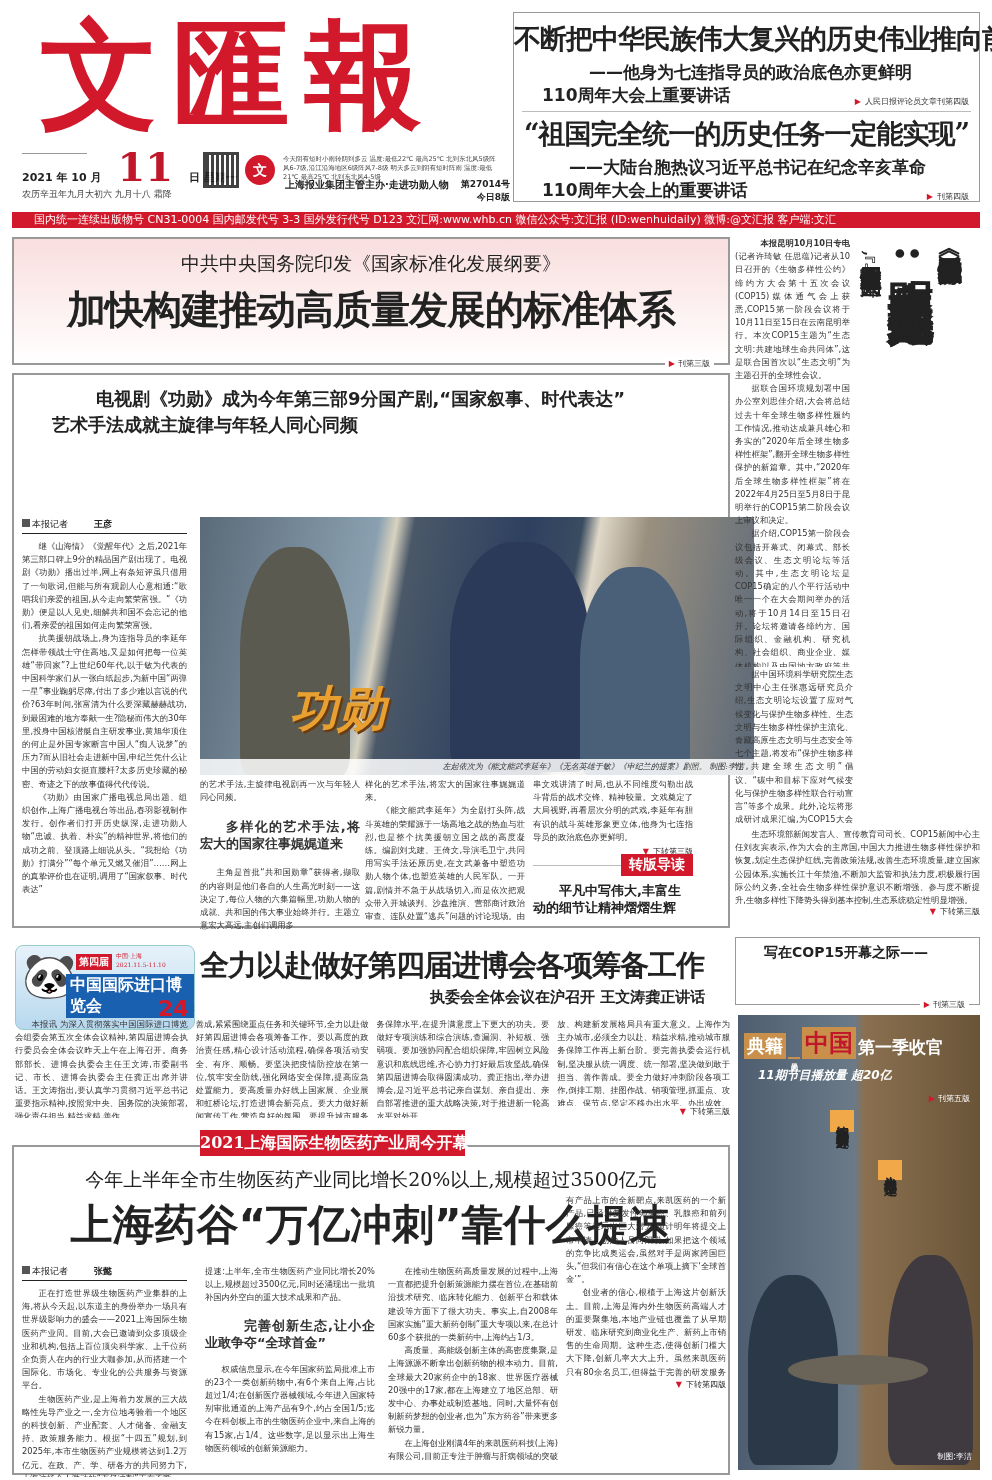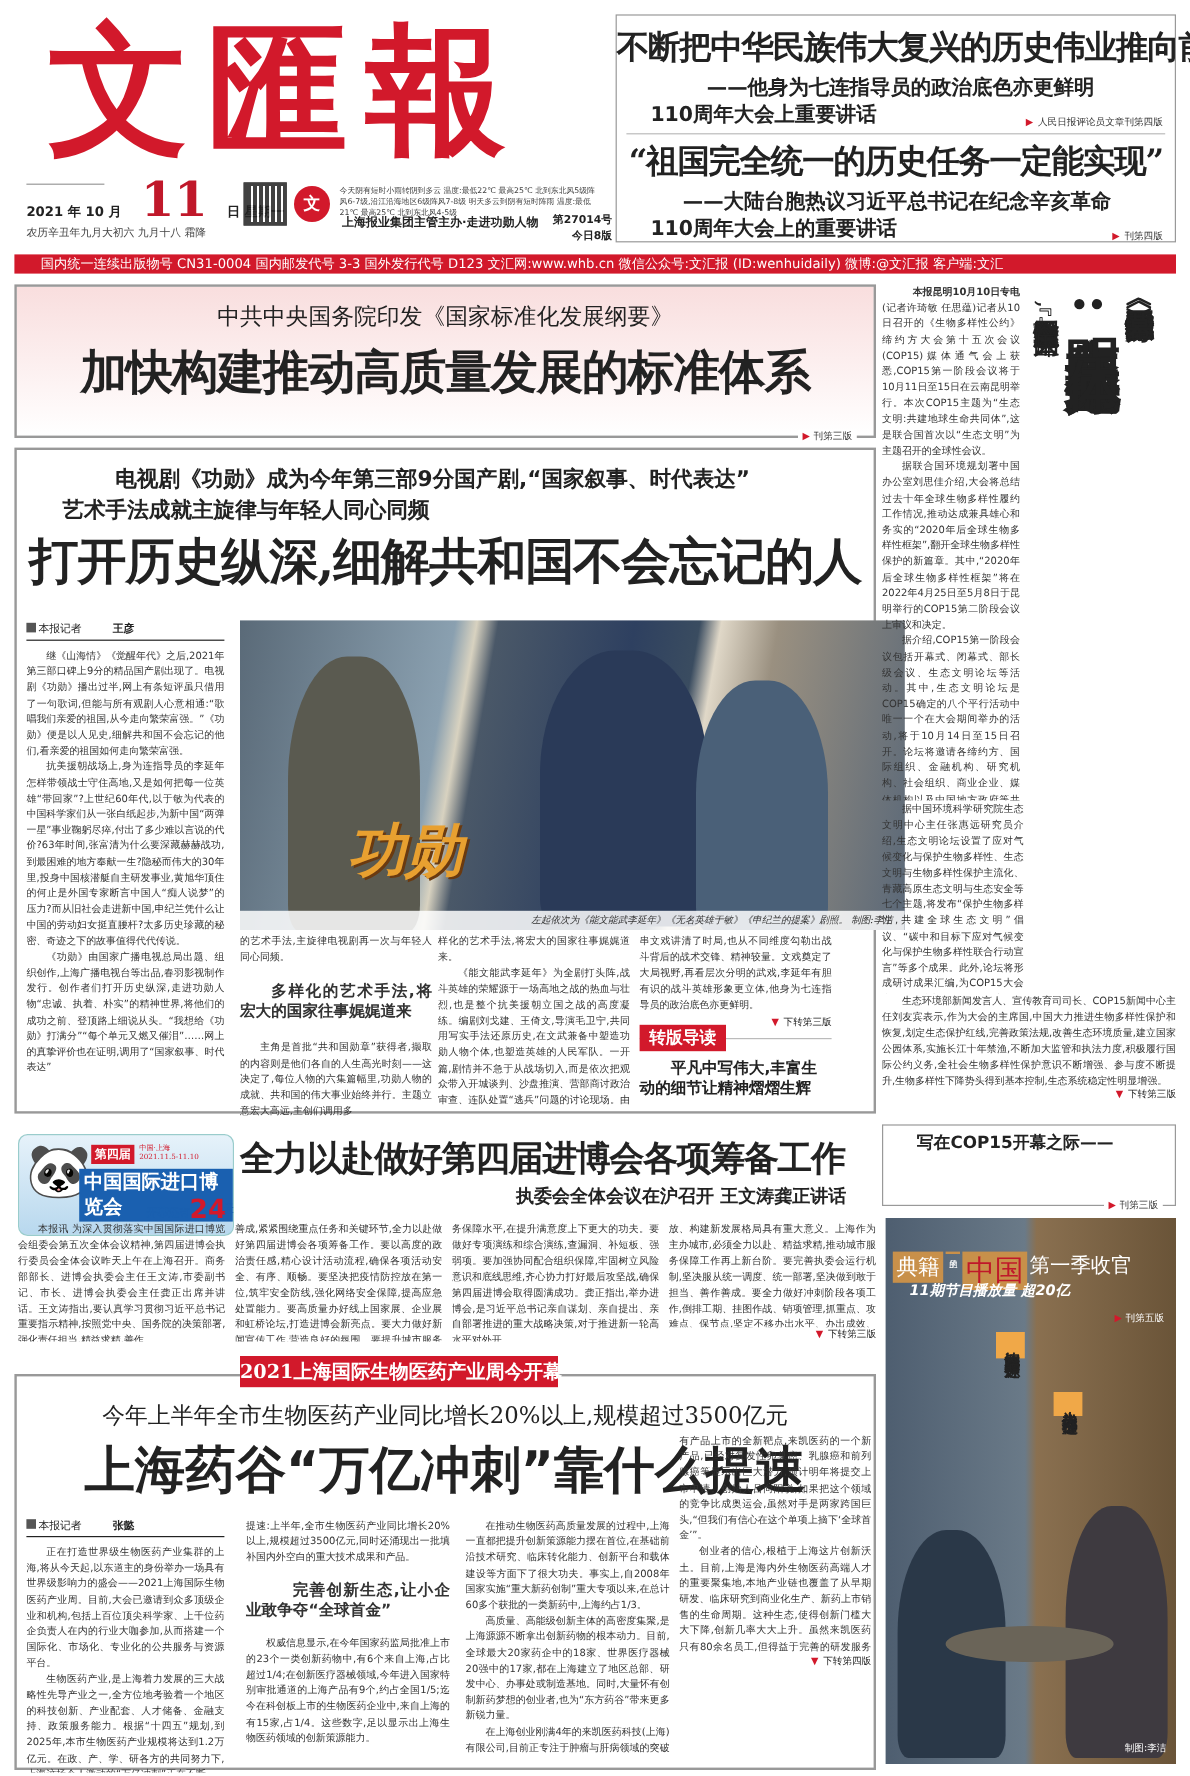--- a/index.html
+++ b/index.html
@@ -104,21 +104,20 @@
   <div class="h">加快构建推动高质量发展的标准体系</div>
   <div class="refline" style="position:absolute;right:14px;bottom:-6px;background:#fff;padding:0 4px">
       <span class="tri">▶</span>
       <span>刊第三版</span>
     </div>
 </div>
 
 <div class="abs box gx">
   <div class="sub1">电视剧《功勋》成为今年第三部9分国产剧,“国家叙事、时代表达”</div>
   <div class="sub2">艺术手法成就主旋律与年轻人同心同频</div>
-  <div class="h">打开历史纵深,细解共和国不会忘记的人</div>
 </div>
 <div class="abs" style="left:22px;top:518px;width:165px">
   <div class="byline">
       <span><span class="sq"></span><span>本报记者</span></span>
       <b>王彦</b>
     </div>
   <div class="body" style="margin-top:6px;height:390px;overflow:hidden">
     <p>继《山海情》《觉醒年代》之后,2021年第三部口碑上9分的精品国产剧出现了。电视剧《功勋》播出过半,网上有条短评虽只借用了一句歌词,但能与所有观剧人心意相通:“歌唱我们亲爱的祖国,从今走向繁荣富强。”《功勋》便是以人见史,细解共和国不会忘记的他们,看亲爱的祖国如何走向繁荣富强。</p>
     <p>抗美援朝战场上,身为连指导员的李延年怎样带领战士守住高地,又是如何把每一位英雄“带回家”?上世纪60年代,以于敏为代表的中国科学家们从一张白纸起步,为新中国“两弹一星”事业鞠躬尽瘁,付出了多少难以言说的代价?63年时间,张富清为什么要深藏赫赫战功,到最困难的地方奉献一生?隐秘而伟大的30年里,投身中国核潜艇自主研发事业,黄旭华顶住的何止是外国专家断言中国人“痴人说梦”的压力?而从旧社会走进新中国,申纪兰凭什么让中国的劳动妇女挺直腰杆?太多历史珍藏的秘密、奇迹之下的故事值得代代传说。</p>
     <p>《功勋》由国家广播电视总局出题、组织创作,上海广播电视台等出品,春羽影视制作发行。创作者们打开历史纵深,走进功勋人物“忠诚、执着、朴实”的精神世界,将他们的成功之前、登顶路上细说从头。“我想给《功勋》打满分”“每个单元又燃又催泪”……网上的真挚评价也在证明,调用了“国家叙事、时代表达”</p>
@@ -140,21 +139,21 @@
   <div>样化的艺术手法,将宏大的国家往事娓娓道来。</div>
   <p>《能文能武李延年》为全剧打头阵,战斗英雄的荣耀源于一场高地之战的热血与壮烈,也是整个抗美援朝立国之战的高度凝练。编剧刘戈建、王倚文,导演毛卫宁,共同用写实手法还原历史,在文武兼备中塑造功勋人物个体,也塑造英雄的人民军队。一开篇,剧情并不急于从战场切入,而是依次把观众带入开城谈判、沙盘推演、营部商讨政治审查、连队处置“逃兵”问题的讨论现场。由宏观入微观,一</p>
 </div>
 <div class="abs" style="left:533px;top:778px;width:160px">
   <div class="body">串文戏讲清了时局,也从不同维度勾勒出战斗背后的战术交锋、精神较量。文戏奠定了大局视野,再看层次分明的武戏,李延年有胆有识的战斗英雄形象更立体,他身为七连指导员的政治底色亦更鲜明。</div>
   <div class="downref" style="margin-top:2px">
       <span class="tri">▼</span>
       <span>下转第三版</span>
     </div>
   <div style="text-align:center;margin-top:8px;border-top:1px solid #bbb;height:0"></div>
-  <div style="text-align:left;margin-top:-12px"><span class="redtag">转版导读</span></div>
+  <div style="text-align:right;margin-top:-12px"><span class="redtag">转版导读</span></div>
   <div class="subhead" style="margin-top:6px;text-indent:2em">平凡中写伟大,丰富生动的细节让精神熠熠生辉</div>
 </div>
 
 <div class="abs" style="left:735px;top:237px;width:115px">
   <div class="body" style="height:430px;overflow:hidden">
     <div style="font-weight:bold;text-align:right">本报昆明10月10日专电</div>
     <div>(记者许琦敏 任思蕴)记者从10日召开的《生物多样性公约》缔约方大会第十五次会议(COP15)媒体通气会上获悉,COP15第一阶段会议将于10月11日至15日在云南昆明举行。本次COP15主题为“生态文明:共建地球生命共同体”,这是联合国首次以“生态文明”为主题召开的全球性会议。</div>
     <p>据联合国环境规划署中国办公室刘思佳介绍,大会将总结过去十年全球生物多样性履约工作情况,推动达成兼具雄心和务实的“2020年后全球生物多样性框架”,翻开全球生物多样性保护的新篇章。其中,“2020年后全球生物多样性框架”将在2022年4月25日至5月8日于昆明举行的COP15第二阶段会议上审议和决定。</p>
     <p>据介绍,COP15第一阶段会议包括开幕式、闭幕式、部长级会议、生态文明论坛等活动。其中,生态文明论坛是COP15确定的八个平行活动中唯一一个在大会期间举办的活动,将于10月14日至15日召开。论坛将邀请各缔约方、国际组织、金融机构、研究机构、社会组织、商业企业、媒体机构以及中国地方政府等共计1800余名代表参会。</p>
 
@@ -244,21 +243,21 @@
 
 <div class="abs wlb">
   <div style="font-family:'DejaVu Sans',sans-serif;font-weight:bold;font-size:14px;padding-left:28px;margin-top:6px">写在COP15开幕之际——</div>
   <div class="refline" style="position:absolute;right:10px;bottom:-6px;background:#fff;padding:0 4px">
       <span class="tri">▶</span>
       <span>刊第三版</span>
     </div>
 </div>
 
 <div class="abs ad">
-  <div style="position:absolute;left:6px;top:28px;display:flex;align-items:flex-start;gap:2px;font-family:'DejaVu Sans',sans-serif;font-weight:normal;white-space:nowrap">
+  <div style="position:absolute;left:6px;top:12px;display:flex;align-items:flex-end;gap:2px;font-family:'DejaVu Sans',sans-serif;font-weight:bold;white-space:nowrap">
     <span style="background:#c8904a;color:#fff;font-size:18px;padding:1px 3px">典籍</span>
     <span style="background:#c8904a;color:#fff;font-size:7px;padding:1px;writing-mode:vertical-rl">里的</span>
     <span style="background:#c8904a;color:#c0182a;font-size:24px;padding:0 3px">中国</span>
     <span style="color:#fff;font-size:17px">第一季收官</span>
   </div>
   <div style="position:absolute;left:20px;top:52px;color:#fff;font-style:italic;font-weight:bold;font-size:12px;font-family:'DejaVu Sans',sans-serif;white-space:nowrap">11期节目播放量 超20亿</div>
   <div class="refline" style="position:absolute;right:10px;top:78px;color:#fff">
       <span class="tri">▶</span>
       <span>刊第五版</span>
     </div>

